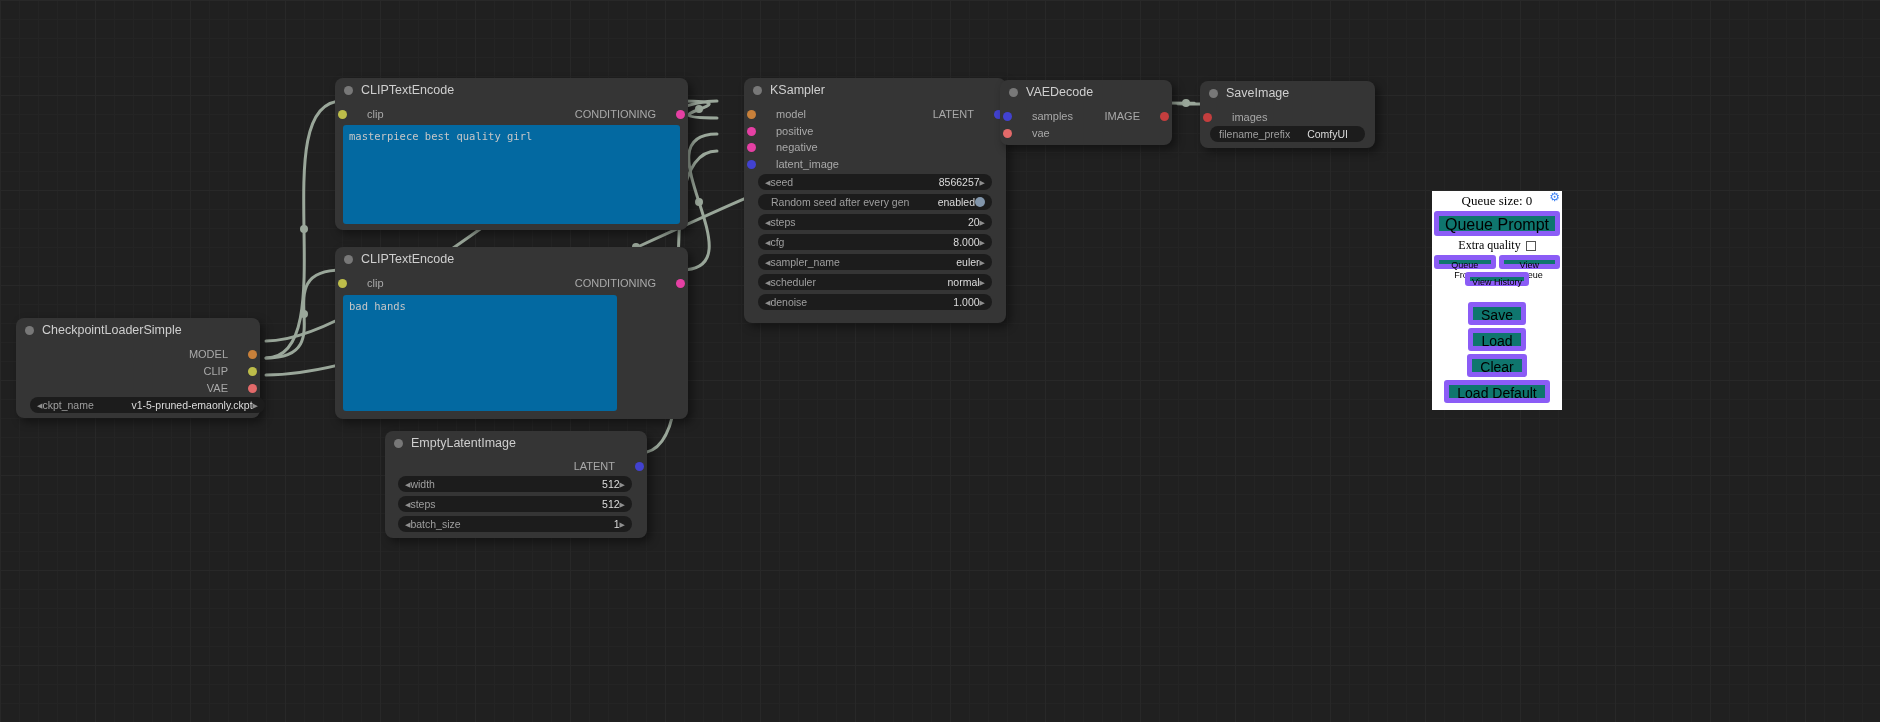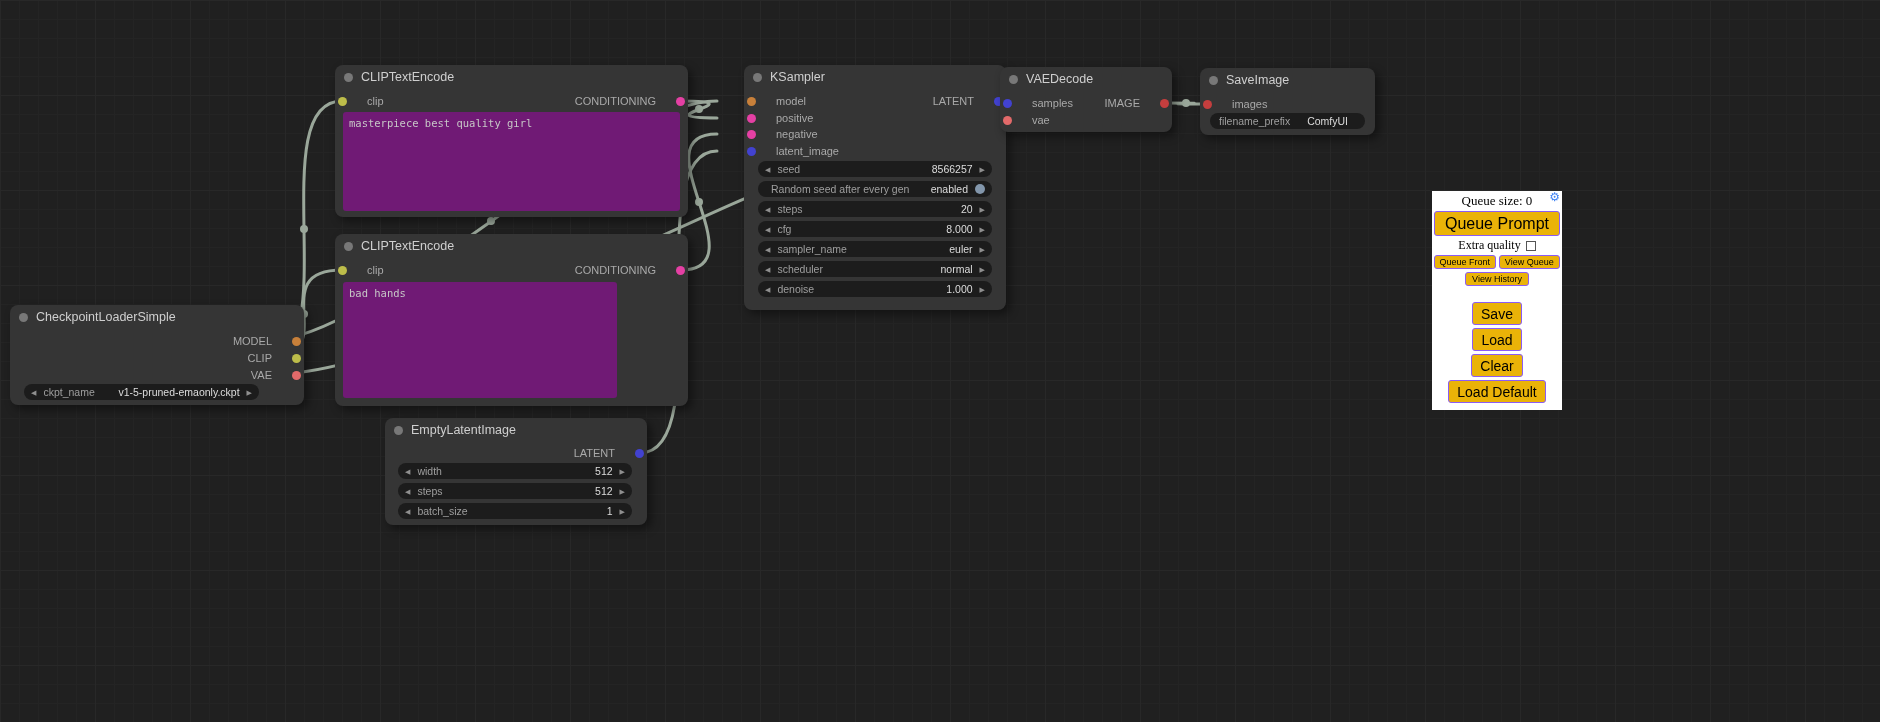--- a/index.html
+++ b/index.html
@@ -11,53 +11,53 @@
     background-image:
       linear-gradient(#282828 1px, transparent 1px),
       linear-gradient(90deg,#282828 1px, transparent 1px),
       linear-gradient(#242424 1px, transparent 1px),
       linear-gradient(90deg,#242424 1px, transparent 1px);
     background-size:95px 95px,95px 95px,19px 19px,19px 19px;
   }
   .wires { position:absolute; left:0; top:0; z-index:1; color:#9aa79a; }
 
   .node { position:absolute; background:#353535; border-radius:8px;
-    box-shadow:4px 4px 10px rgba(0,0,0,.45); z-index:2; }
+    box-shadow:4px 4px 10px rgba(0,0,0,.45); z-index:2;margin-top:13px; }
   .ntitle { position:absolute; left:0; top:0; right:0; height:24px;
     display:flex; align-items:center; gap:8px; padding-left:9px; }
   .tdot { width:9px; height:9px; border-radius:50%; background:#787878; flex:0 0 auto; }
   .ttext { font-size:12.5px; color:#cfcfcf; white-space:nowrap; }
 
   .slot { position:absolute; height:14px; display:flex; align-items:center;
     gap:20px; font-size:11px; color:#a9a9a9; white-space:nowrap; }
   .slot.in { left:3px; }
   .slot.out { right:3px; }
   .sdot { width:9px; height:9px; border-radius:50%; background:#888; flex:0 0 auto; }
 
   .widget { position:absolute; height:16px; background:#1c1c1c; border-radius:8px;
     display:flex; align-items:center; font-size:10.5px; color:#9f9f9f;
-    padding:0 7px; gap:7px; white-space:nowrap; }
+    padding:0 7px; white-space:nowrap; }
   .arrow { font-size:7px; color:#8f8f8f; line-height:1; }
   .wlabel { color:#9f9f9f; }
   .wvalue { margin-left:auto; color:#dcdcdc; }
   .toggle-dot { width:10px; height:10px; border-radius:50%; background:#8296ab; flex:0 0 auto; }
 
-  .ta { position:absolute; background:#701a75; border:none; border-radius:3px;
+  .ta { position:absolute; background:#0369a1; border:none; border-radius:3px;
     color:#c7c7c7; font-family:"DejaVu Sans Mono",monospace; font-size:10.5px;
     padding:5px 6px; resize:none; outline:none; overflow:hidden; }
 
   .menu { position:absolute; left:1432px; top:191px; width:130px; z-index:3;
     background:#ffffff; color:#000; padding:3px 2px 7px;
     display:flex; flex-direction:column; align-items:center; gap:3px;
     font-family:"Liberation Serif",serif; }
   .gear { position:absolute; top:0px; right:2px; font-size:12px; color:#4285f4;
     line-height:1; cursor:pointer; }
   .qsize { font-size:13px; height:14px; line-height:14px; }
-  .menu button { font-family:"Liberation Sans",sans-serif; background:#eab308;
-    border:1px solid #8b5cf6; border-radius:3px; color:#000; cursor:pointer; }
+  .menu button { font-family:"Liberation Sans",sans-serif; background:#0f766e;
+    border:5px solid #8b5cf6; border-radius:3px; color:#000; cursor:pointer; }
   .qprompt { width:126px; height:25px; font-size:16px; }
   .extra { font-size:12px; height:13px; line-height:13px; display:flex;
     align-items:center; gap:5px; }
   .cb { width:10px; height:10px; border:1px solid #555; background:#fff;
     display:inline-block; }
   .btnrow { width:126px; display:flex; gap:3px; }
   .sbtn { height:14px; font-size:9px; flex:1; padding:0 2px; }
   .vh { flex:none; width:64px; }
   .mbtn { height:23px; font-size:14px; min-width:46px; padding:0 8px; }
   .save { margin-top:13px; }
@@ -85,21 +85,21 @@
       <circle cx="304" cy="314" r="4"></circle>
       <circle cx="636" cy="247" r="4"></circle>
       <circle cx="699" cy="109" r="4"></circle>
       <circle cx="699" cy="202" r="4"></circle>
       <circle cx="678" cy="302" r="4"></circle>
       <circle cx="986" cy="102" r="4"></circle>
       <circle cx="1186" cy="103" r="4"></circle>
     </g>
   </svg>
 
-  <div class="node" style="left:10px;top:305px;width:294px;height:100px">
+  <div class="node" style="left:16px;top:305px;width:244px;height:100px">
     <div class="ntitle">
       <span class="tdot"></span>
       <span class="ttext">CheckpointLoaderSimple</span>
     </div>
     <div class="slot out" style="top:29px">
       <span>MODEL</span>
       <span class="sdot" style="background: rgb(200, 128, 58);"></span>
     </div>
     <div class="slot out" style="top:46px">
       <span>CLIP</span>

